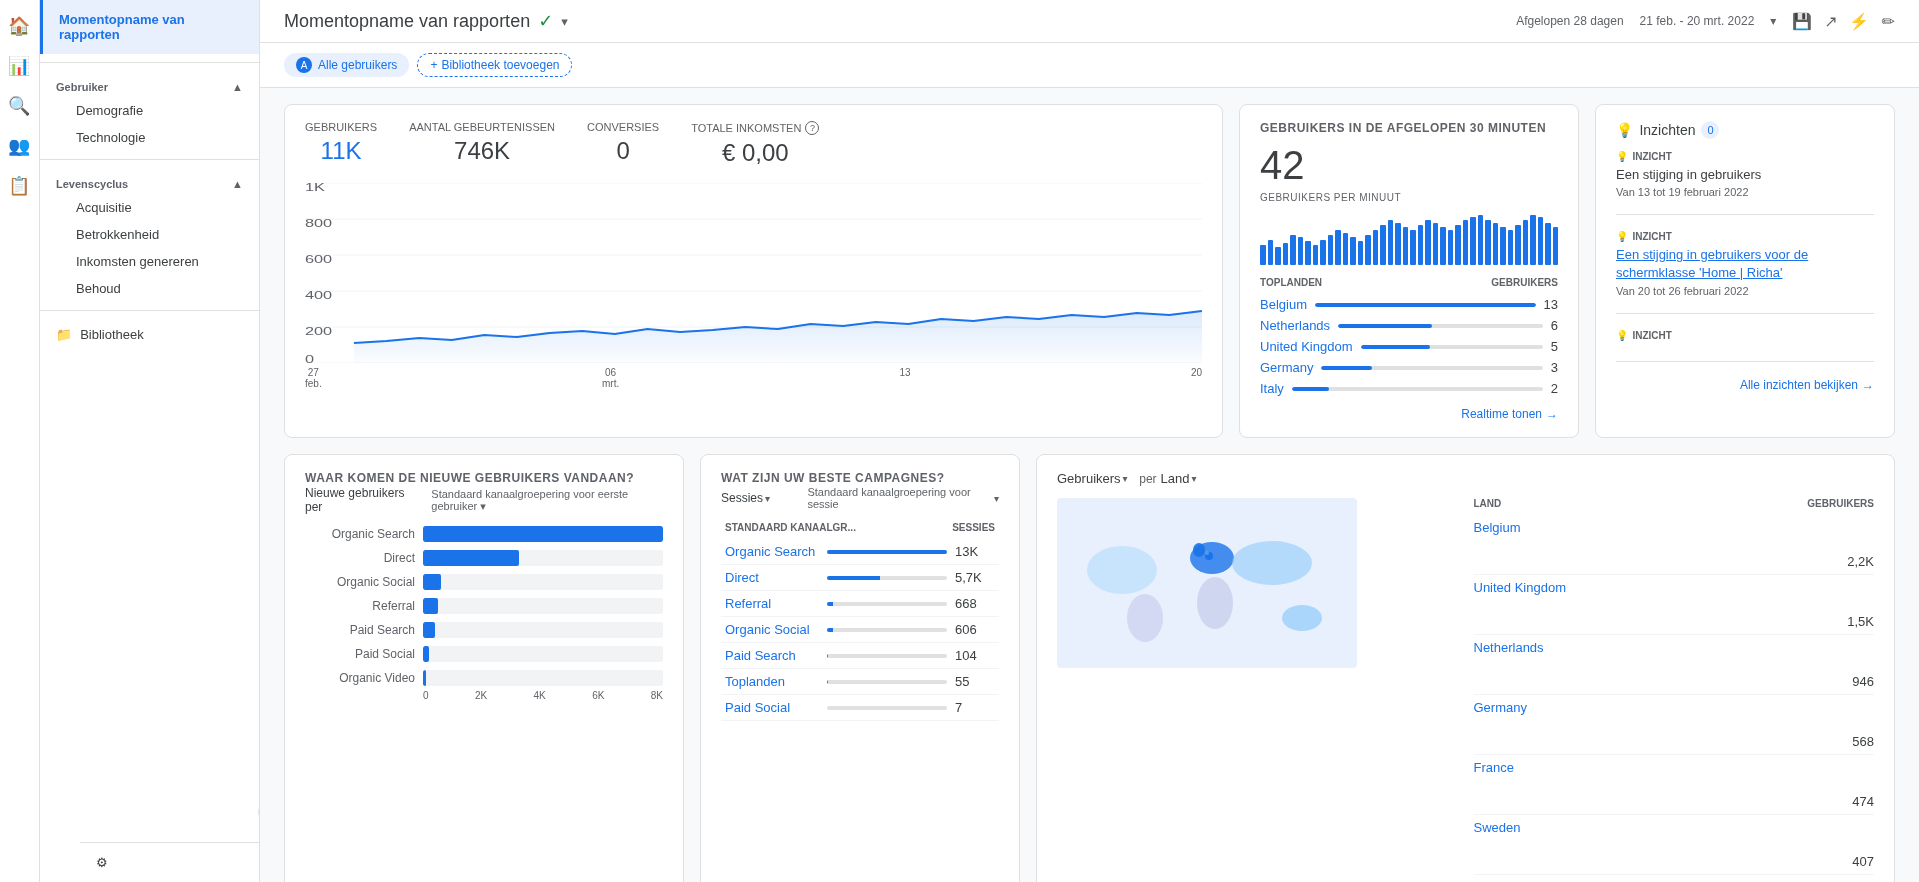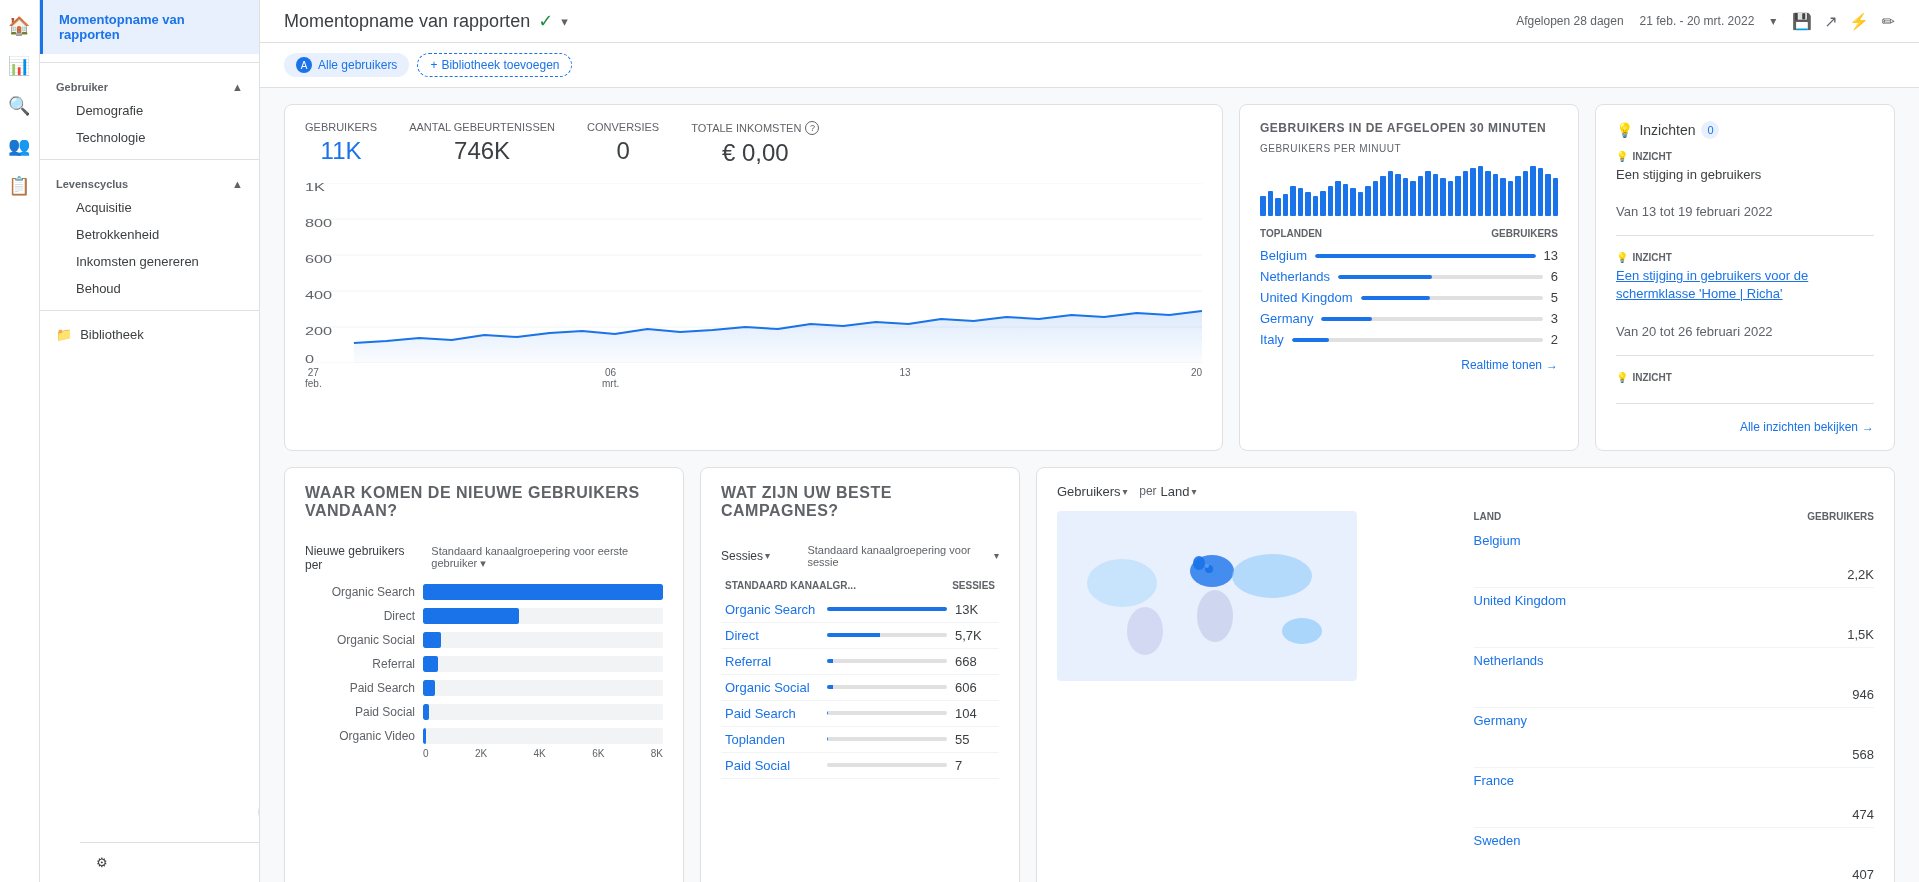--- a/index.html
+++ b/index.html
@@ -181,33 +181,33 @@
       flex: 1;
       max-width: 300px;
     }
     .insights-title { font-size: 14px; font-weight: 500; display: flex; align-items: center; gap: 6px; margin-bottom: 12px; }
     .insights-badge { background: #e8f0fe; color: #1a73e8; border-radius: 50%; width: 18px; height: 18px; font-size: 11px; display: flex; align-items: center; justify-content: center; }
     .insight-item { margin-bottom: 16px; padding-bottom: 16px; border-bottom: 1px solid #e0e0e0; }
     .insight-item:last-child { border-bottom: none; }
     .insight-label { font-size: 10px; font-weight: 600; color: #5f6368; text-transform: uppercase; margin-bottom: 4px; display: flex; align-items: center; gap: 4px; }
     .insight-text { font-size: 13px; color: #3c4043; line-height: 1.4; }
     .insight-text span { color: #1a73e8; text-decoration: underline; cursor: pointer; }
-    .insight-date { font-size: 13px; color: #5f6368; margin-top: 20px; }
+    .insight-date { font-size: 11px; color: #5f6368; margin-top: 2px; }
     .insights-link { color: #1a73e8; font-size: 12px; cursor: pointer; display: flex; align-items: center; gap: 4px; justify-content: flex-end; margin-top: 8px; }
 
     
     .bottom-row { display: flex; gap: 16px; }
     .bottom-card {
       background: #fff;
       border-radius: 8px;
       border: 1px solid #e0e0e0;
       padding: 16px 20px;
       flex: 1;
     }
-    .bottom-card-title { font-size: 16px; font-weight: 600; color: #5f6368; text-transform: uppercase; letter-spacing: 0.5px; margin-bottom: 24px; }
+    .bottom-card-title { font-size: 12px; font-weight: 600; color: #5f6368; text-transform: uppercase; letter-spacing: 0.5px; margin-bottom: 1px; }
     .bottom-card-subtitle { font-size: 12px; color: #3c4043; margin-bottom: 12px; display: flex; align-items: center; gap: 17px; }
     .dropdown-inline { color: #5f6368; font-size: 11px; }
 
     
     .hbar-chart { display: flex; flex-direction: column; gap: 8px; }
     .hbar-row { display: flex; align-items: center; gap: 8px; }
     .hbar-label { font-size: 12px; color: #5f6368; width: 110px; text-align: right; }
     .hbar-bar-container { flex: 1; height: 16px; background: #f1f3f4; border-radius: 2px; overflow: hidden; }
     .hbar-bar-fill { height: 100%; background: #1a73e8; border-radius: 2px; }
     .hbar-axis { display: flex; justify-content: space-between; font-size: 10px; color: #5f6368; margin-top: 4px; margin-left: 118px; }
@@ -399,20 +399,21 @@
         <div class="chart-xlabels">
           <span class="chart-xlabel">27<br>feb.</span>
           <span class="chart-xlabel">06<br>mrt.</span>
           <span class="chart-xlabel">13</span>
           <span class="chart-xlabel">20</span>
         </div>
       </div>
 
       <div class="realtime-card">
         <div class="realtime-header">Gebruikers in de afgelopen 30 minuten</div>
+        <div class="realtime-big">42</div>
         <div class="realtime-sub">Gebruikers per minuut</div>
         <div class="mini-bars" id="mini-bars-container">
 
         <div class="mini-bar" style="height: 20px;"></div>
             <div class="mini-bar" style="height: 25px;"></div>
             <div class="mini-bar" style="height: 18px;"></div>
             <div class="mini-bar" style="height: 22px;"></div>
             <div class="mini-bar" style="height: 30px;"></div>
             <div class="mini-bar" style="height: 28px;"></div>
             <div class="mini-bar" style="height: 24px;"></div>

